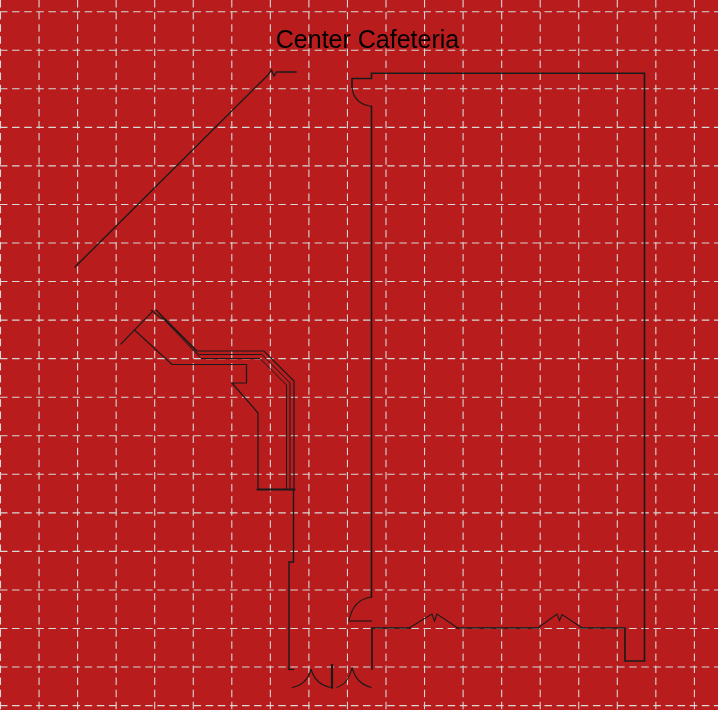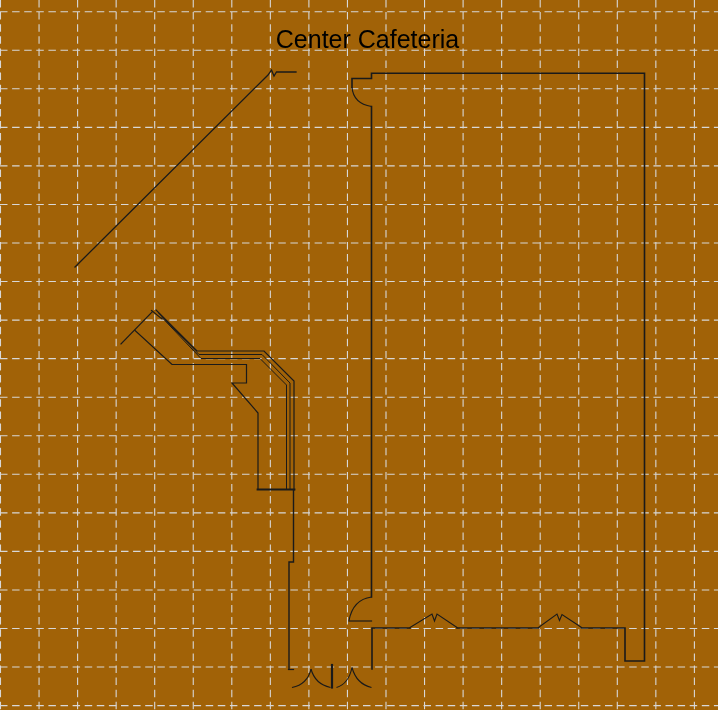--- a/index.html
+++ b/index.html
@@ -10,21 +10,21 @@
   body {
     width: 718px;
     height: 710px;
     overflow: hidden;
     font-family: "Liberation Sans", sans-serif;
   }
   .viewport {
     position: relative;
     width: 718px;
     height: 710px;
-    background: #a16207;
+    background: #b91c1c;
   }
   svg {
     display: block;
   }
   .plan-title {
     font-family: "Liberation Sans", sans-serif;
     font-size: 25px;
     fill: #000000;
   }
 </style>

